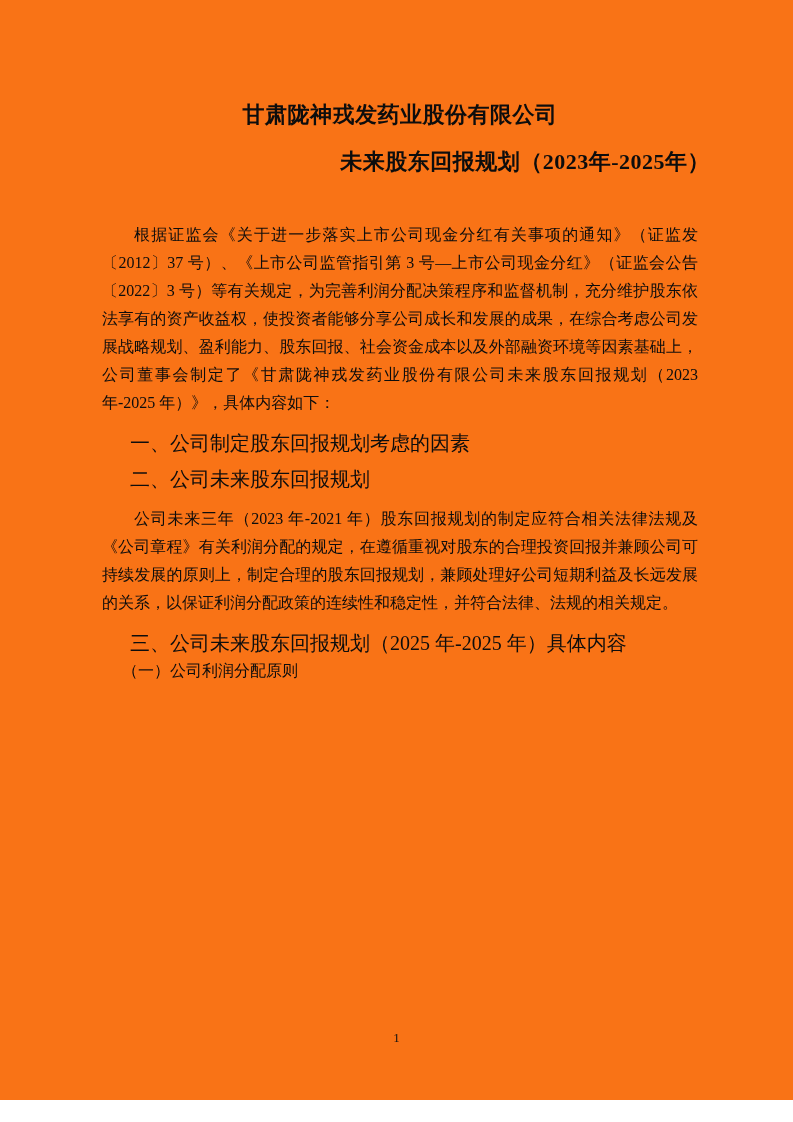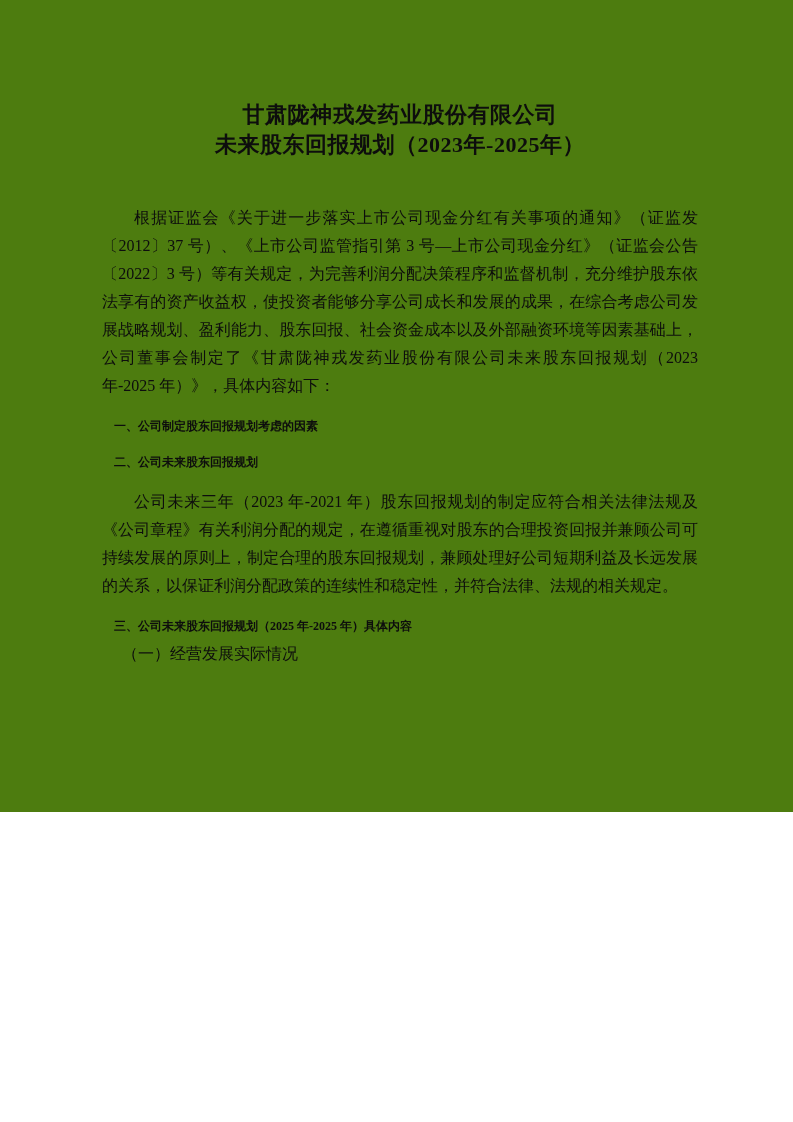--- a/index.html
+++ b/index.html
@@ -3,55 +3,57 @@
 <meta charset="utf-8">
 <style>
   html, body {
     margin: 0;
     padding: 0;
     background: #ffffff;
   }
   .page {
     position: relative;
     width: 793px;
-    height: 812px;
+    height: 1100px;
     margin: 0 auto;
-    background: #4d7c0f;
+    background: #f97316;
     box-sizing: border-box;
     padding: 100px 83px 0 90px;
     color: #0d0d0d;
     font-family: "Liberation Serif", "DejaVu Serif", serif;
     overflow: hidden;
   }
   .doc-title {
     text-align: center;
     font-weight: bold;
     font-size: 22px;
     letter-spacing: 0.5px;
   }
   .doc-title .t-line {
     line-height: 30px;
   }
   .doc-title .t-line + .t-line {
+    margin-top: 17px;
+    text-align: right;
   }
   .doc-body {
     margin-top: 44px;
     font-size: 16px;
     line-height: 28px;
     text-align: justify;
   }
   .para {
     margin: 12px;
     text-indent: 2em;
   }
   .section-heading {
     margin: 8px 0 0 0;
     text-indent: 2em;
-    font-weight: bold;
-    font-size: 12px;
+    font-weight: normal;
+    font-size: 20px;
     line-height: 28px;
   }
   .sub-heading {
     margin: 0;
     text-indent: 2em;
     font-weight: normal;
     font-size: 16px;
     line-height: 28px;
   }
   .page-number {
@@ -83,20 +85,20 @@
       <p class="section-heading">一、公司制定股东回报规划考虑的因素</p>
     </div>
 
     <div>
       <p class="section-heading">二、公司未来股东回报规划</p>
       <p class="para">公司未来三年（2023 年-2021 年）股东回报规划的制定应符合相关法律法规及《公司章程》有关利润分配的规定，在遵循重视对股东的合理投资回报并兼顾公司可持续发展的原则上，制定合理的股东回报规划，兼顾处理好公司短期利益及长远发展的关系，以保证利润分配政策的连续性和稳定性，并符合法律、法规的相关规定。</p>
     </div>
 
     <div>
       <p class="section-heading">三、公司未来股东回报规划（2025 年-2025 年）具体内容</p>
-      <p class="sub-heading">（一）经营发展实际情况</p>
+      <p class="sub-heading">（一）公司利润分配原则</p>
     </div>
 
   </div>
 
   <div class="page-number">1</div>
 
 </div>
 
 </body></html>

